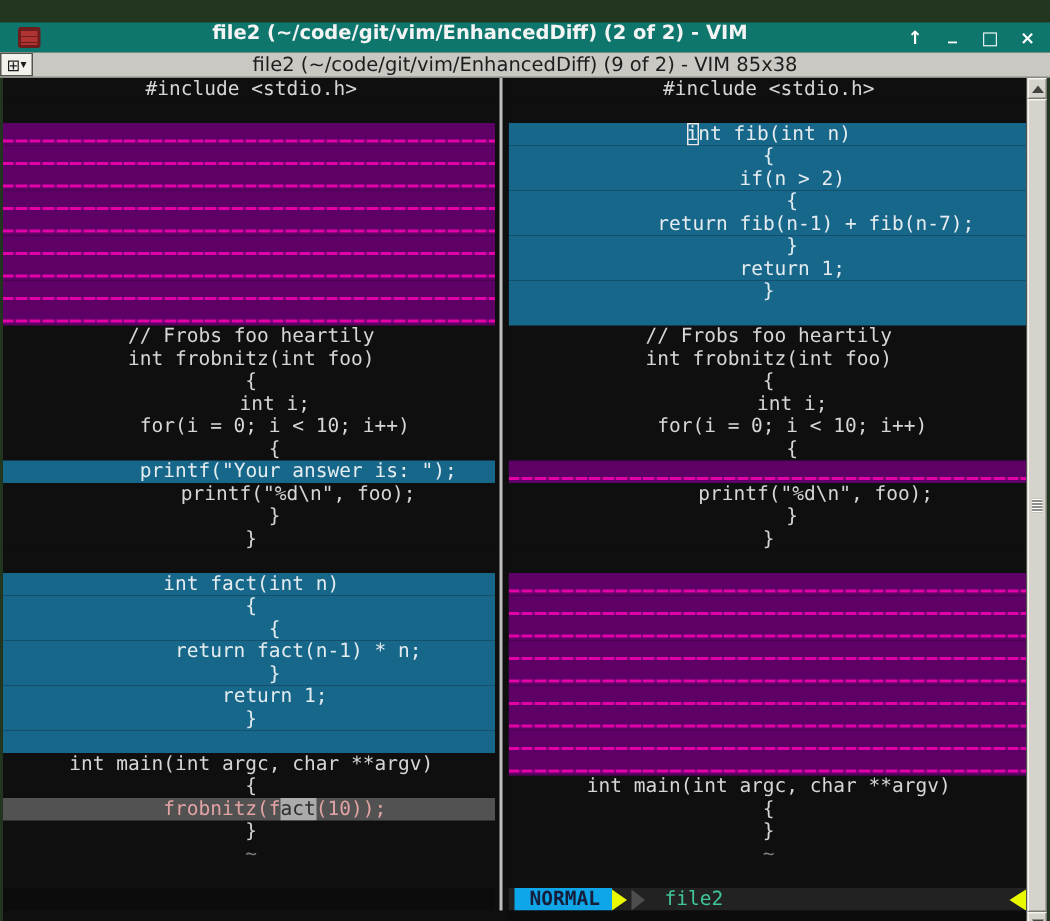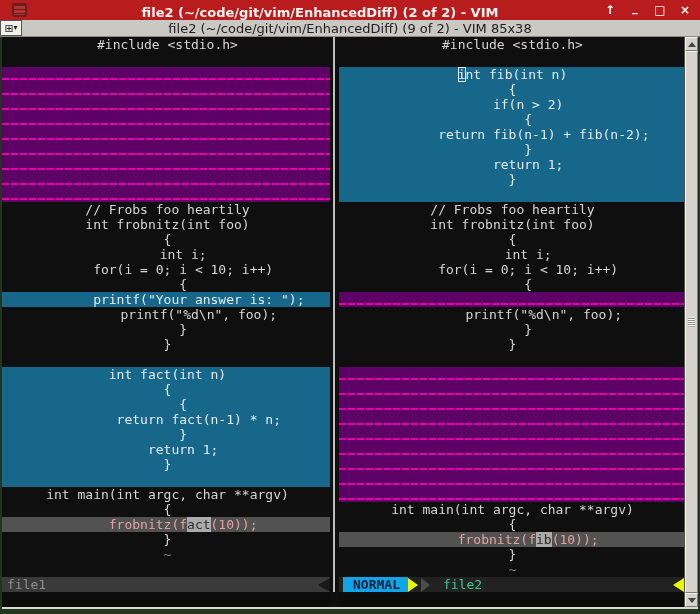--- a/index.html
+++ b/index.html
@@ -1,21 +1,21 @@
 <!DOCTYPE html>
 <html><head>
 <meta charset="utf-8">
 <style>
   * { margin:0; padding:0; box-sizing:border-box; }
   body { width:700px; height:614px; font-family:"DejaVu Sans", sans-serif; }
 
   .window { position:relative; width:700px; height:614px; background:#22361f; overflow:hidden; }
 
   
-  .titlebar { position:relative; height:20px; background:#b91c1c; display:flex; align-items:flex-end; }
+  .titlebar { position:relative; height:20px; background:#0f766e; display:flex; align-items:flex-start;margin-top:15px; }
   .app-icon { position:absolute; left:12px; top:3px; width:15px; height:14px;
     background:#b13434; border:2px solid #6e1d1d; border-radius:2px;
     background-image:linear-gradient(#6e1d1d 1px, transparent 1px);
     background-size:100% 4px; }
   .tb-title { flex:1; text-align:center; color:#f4f4f4; font-size:13px; font-weight:bold;
     white-space:nowrap; overflow:hidden; padding-right:60px; }
   .tb-controls { position:absolute; right:8px; top:0; height:20px; display:flex; align-items:center; gap:11px;
     color:#fff; font-size:12px; font-weight:bold; }
   .tb-controls span { display:inline-block; width:14px; text-align:center; cursor:default; }
   .ctrl-min { transform:translateY(-3px); }
@@ -147,40 +147,36 @@
           <div class="row add">    }</div>
           <div class="row add">    return 1;</div>
           <div class="row add">}</div>
           <div class="row add"></div>
           <div class="row norm">int main(int argc, char **argv)</div>
           <div class="row norm">{</div>
           <div class="row change"><span>    frobnitz(f</span><span class="mark">act</span><span>(10));</span></div>
           <div class="row norm">}</div>
           <div class="row tilde">~</div>
         </div>
-      <div class="statusline left-status">
-        <span>file1</span>
-        <span class="sep-dark"></span>
-      </div>
       <div class="cmdrow"></div>
     </div>
 
     <div class="divider">
       <div class="divider-line"></div>
     </div>
 
     <div class="pane right">
       <div class="rows">
           <div class="row norm">#include &lt;stdio.h&gt;</div>
           <div class="row blank"></div>
           <div class="row add"><span class="cursor-cell">i</span>nt fib(int n)</div>
           <div class="row add">{</div>
           <div class="row add">    if(n &gt; 2)</div>
           <div class="row add">    {</div>
-          <div class="row add">        return fib(n-1) + fib(n-2);</div>
+          <div class="row add">        return fib(n-1) + fib(n-7);</div>
           <div class="row add">    }</div>
           <div class="row add">    return 1;</div>
           <div class="row add">}</div>
           <div class="row add"></div>
           <div class="row norm">// Frobs foo heartily</div>
           <div class="row norm">int frobnitz(int foo)</div>
           <div class="row norm">{</div>
           <div class="row norm">    int i;</div>
           <div class="row norm">    for(i = 0; i &lt; 10; i++)</div>
           <div class="row norm">    {</div>
@@ -193,21 +189,20 @@
           <div class="row fill"></div>
           <div class="row fill"></div>
           <div class="row fill"></div>
           <div class="row fill"></div>
           <div class="row fill"></div>
           <div class="row fill"></div>
           <div class="row fill"></div>
           <div class="row fill"></div>
           <div class="row norm">int main(int argc, char **argv)</div>
           <div class="row norm">{</div>
-          <div class="row change"><span>    frobnitz(f</span><span class="mark">ib</span><span>(10));</span></div>
           <div class="row norm">}</div>
           <div class="row tilde">~</div>
         </div>
       <div class="statusline right-status">
         <span class="mode-seg">NORMAL</span>
         <span class="yellow-arrow"></span>
         <span class="grey-chevron"></span>
         <span class="fname">file2</span>
         <span class="end-arrow"></span>
       </div>

